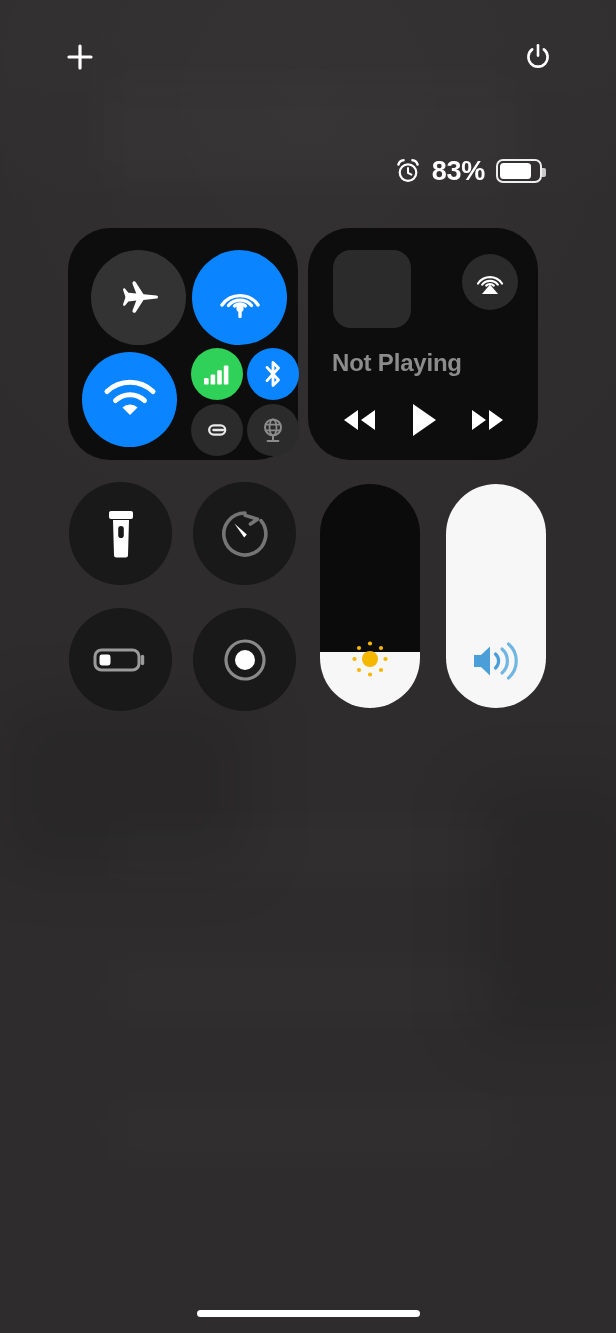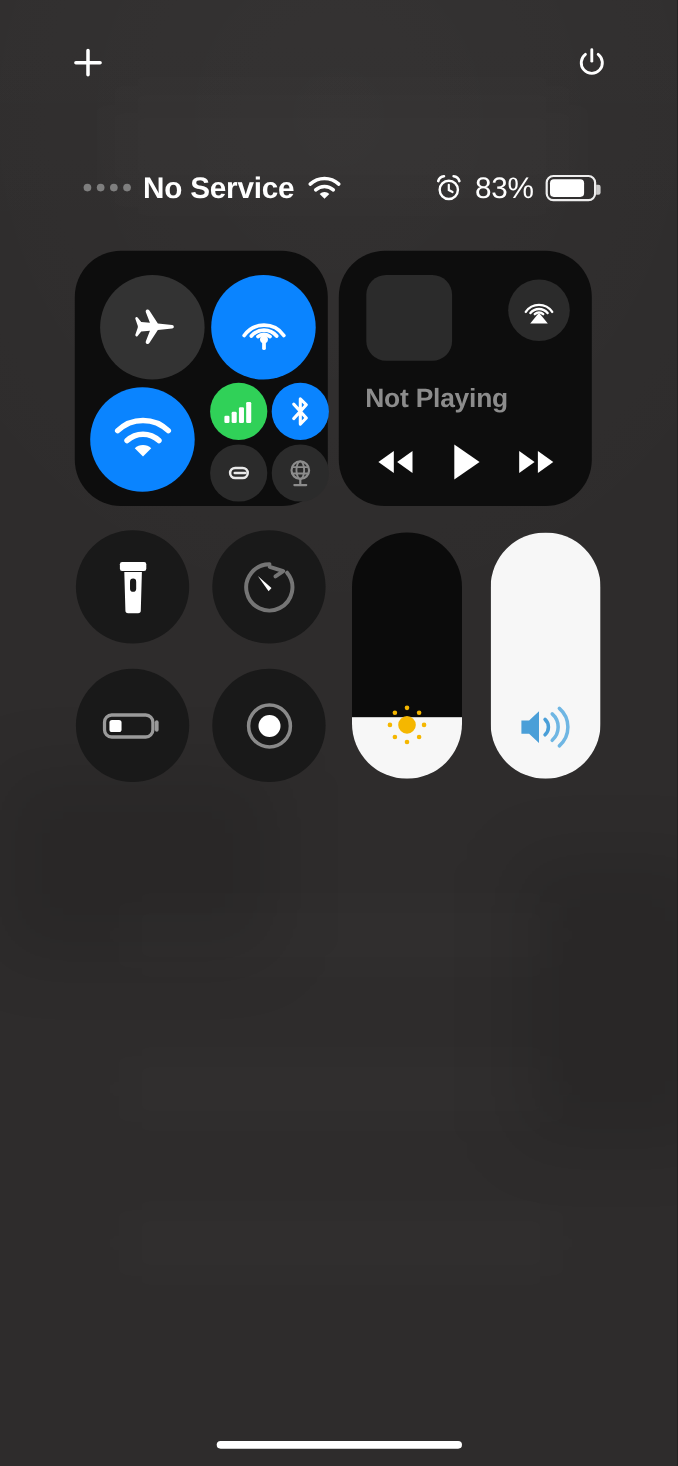--- a/index.html
+++ b/index.html
@@ -99,21 +99,21 @@
   .carrier {
     color: #ffffff;
     font-size: 27px;
     font-weight: 600;
     letter-spacing: -0.2px;
     line-height: 1;
   }
   .battery-pct {
     color: #ffffff;
     font-size: 27px;
-    font-weight: 400;
+    font-weight: 700;
     letter-spacing: -0.3px;
     line-height: 1;
   }
   .battery-shell {
     position: relative;
     width: 46px; height: 24px;
     border: 2.6px solid rgba(255,255,255,0.92);
     border-radius: 7px;
     box-sizing: border-box;
   }
@@ -284,34 +284,20 @@
     <div class="top-btn power">
       <svg width="30" height="30" viewBox="0 0 30 30">
         <path d="M9.2 7.4 A9.6 9.6 0 1 0 20.8 7.4" fill="none" stroke="#ffffff" stroke-width="2.6" stroke-linecap="round"></path>
         <path d="M15 3.2 L15 13.6" stroke="#ffffff" stroke-width="2.6" stroke-linecap="round"></path>
       </svg>
     </div>
   </div>
 
   <div class="status-bar">
 
-    <div class="status-left">
-      <span class="dots">
-        <i></i>
-          <i></i>
-          <i></i>
-          <i></i>
-      </span>
-      <span class="carrier">No Service</span>
-      <svg width="32" height="24" viewBox="0 0 32 24">
-        <path d="M3 8.4 A19 19 0 0 1 29 8.4" fill="none" stroke="#ffffff" stroke-width="3.2" stroke-linecap="round"></path>
-        <path d="M8 13.6 A12 12 0 0 1 24 13.6" fill="none" stroke="#ffffff" stroke-width="3.2" stroke-linecap="round"></path>
-        <path d="M16 21.6 L11.6 17.4 A6.4 6.4 0 0 1 20.4 17.4 Z" fill="#ffffff"></path>
-      </svg>
-    </div>
 
     <div class="status-right">
       <svg width="26" height="26" viewBox="0 0 26 26">
         <circle cx="13" cy="14.6" r="8.3" fill="none" stroke="#ffffff" stroke-width="2.2"></circle>
         <path d="M13 10 L13 14.8 L16.4 16.6" fill="none" stroke="#ffffff" stroke-width="2" stroke-linecap="round"></path>
         <path d="M3.4 6.6 A6 6 0 0 1 8.6 2.2" fill="none" stroke="#ffffff" stroke-width="2.4" stroke-linecap="round"></path>
         <path d="M22.6 6.6 A6 6 0 0 0 17.4 2.2" fill="none" stroke="#ffffff" stroke-width="2.4" stroke-linecap="round"></path>
       </svg>
       <span class="battery-pct">83%</span>
       <span class="battery-shell">

